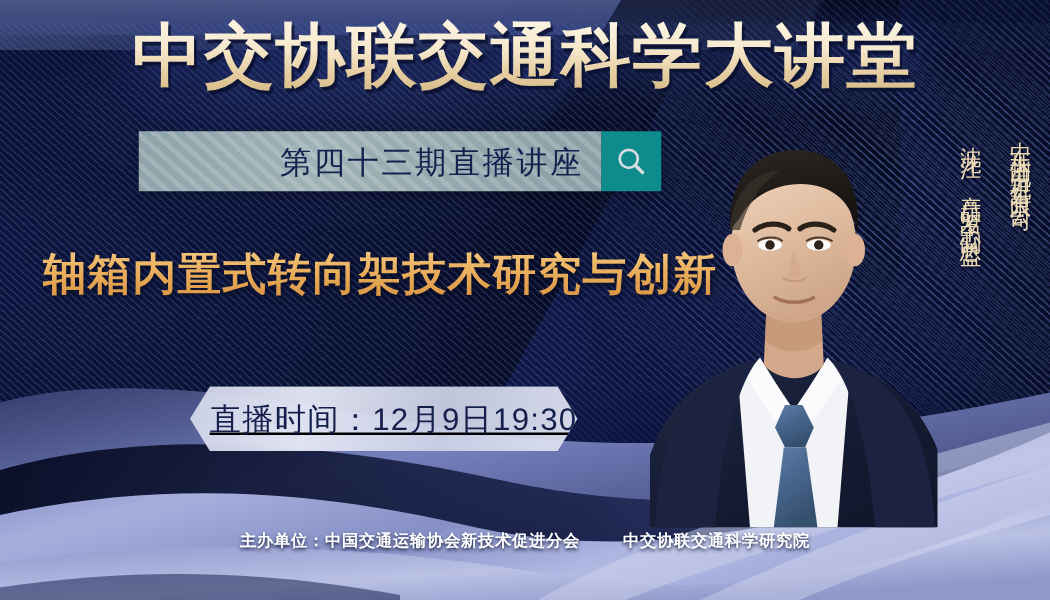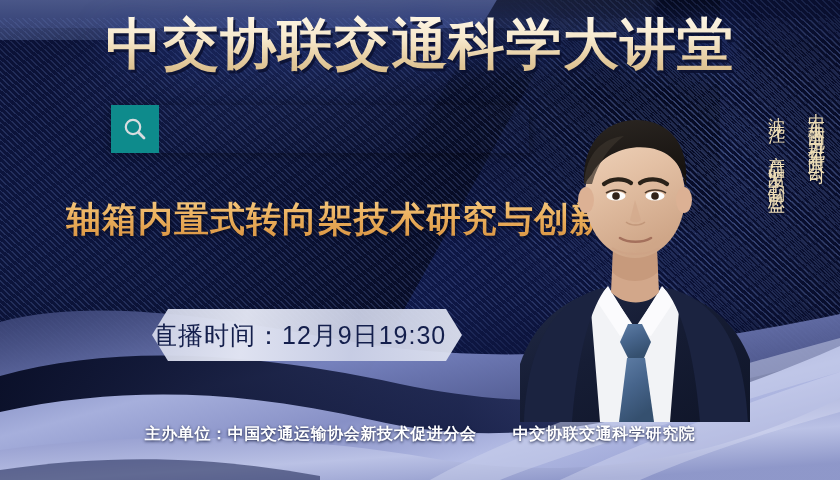--- a/index.html
+++ b/index.html
@@ -113,30 +113,30 @@
 
   
   .topic {
     position:absolute; left:34px; top:196px;
     font-size:35px; font-weight:bold; letter-spacing:1px;
     background:linear-gradient(180deg,#f3c274 0%,#e3a košt 0%,#e8ab56 50%,#d8913c 100%);
     background:linear-gradient(180deg,#f5cb83 0%,#e9ad5b 48%,#d7913f 100%);
     -webkit-background-clip:text; background-clip:text; color:transparent;
     filter:drop-shadow(1px 2px 2px rgba(5,9,30,.9));
     font-family:"Liberation Sans","DejaVu Sans",sans-serif;
-    margin-left:32px;
   }
 
   
   .timechip {
     position:absolute; left:152px; top:309px; width:310px; height:52px;
     background:linear-gradient(100deg, rgba(212,216,234,.93) 0%, rgba(228,231,244,.96) 30%, rgba(205,210,231,.93) 65%, rgba(222,226,240,.95) 100%);
     clip-path:polygon(16px 0, calc(100% - 16px) 0, 100% 50%, calc(100% - 16px) 100%, 16px 100%, 0 50%);
-    display:flex; align-items:center; justify-content:flex-start;
+    display:flex; align-items:center; justify-content:flex-end;
     box-shadow:0 4px 14px rgba(0,0,0,.45);
+    text-decoration:underline;
   }
   .timechip-text {
     font-size:25px; color:#141f4c; letter-spacing:1px; font-weight:500;
     font-family:"Liberation Sans","DejaVu Sans",sans-serif;
   }
 
   
   .vtext {
     position:absolute; top:100px;
     writing-mode:vertical-rl; text-orientation:upright;
@@ -144,21 +144,21 @@
     color:#ecdcb6;
     text-shadow:1px 1px 2px rgba(5,10,35,.9);
     font-family:"Liberation Sans","DejaVu Sans",sans-serif;
   }
   .vtext.company { right:12px; }
   .vtext.person  { right:52px; top:104px; }
 
   
   .footer {
     position:absolute; left:0; top:424px; width:840px; text-align:center;
-    font-size:16px; font-weight:bold; color:#ffffff; letter-spacing:.6px;
+    font-size:13px; font-weight:bold; color:#ffffff; letter-spacing:.6px;
     text-shadow:0 1px 3px rgba(10,18,50,.9);
     font-family:"Liberation Sans","DejaVu Sans",sans-serif;
   }
   .footer .gap { display:inline-block; width:26px; }
 
   
   .portrait { position:absolute; left:520px; top:92px; width:230px; height:330px; }
 </style>
 </head>
 <body>
@@ -210,20 +210,23 @@
     <path d="M0,170 C 150,150 300,156 430,178 C 560,200 700,188 840,118 L840,200 L0,200 Z" fill="url(#silkC)" opacity="0.95"></path>
 
     <path d="M430,200 C 520,150 640,112 840,58 L840,92 C 670,142 560,176 500,200 Z" fill="#ccd2ec" opacity="0.5"></path>
     <path d="M560,200 C 660,154 760,118 840,92 L840,132 C 760,154 690,178 640,200 Z" fill="#e2e6f5" opacity="0.35"></path>
     <path d="M0,190 C 120,172 220,178 320,196 L320,200 L0,200 Z" fill="#1a2350" opacity="0.55"></path>
   </svg>
 
   <div class="headline">中交协联交通科学大讲堂</div>
 
   <div class="subbar">
+    <div class="subbar-body">
+      <span class="subbar-text">第四十三期直播讲座</span>
+    </div>
     <div class="subbar-icon">
       <svg width="26" height="26" viewBox="0 0 26 26">
         <circle cx="11" cy="11" r="7.2" fill="none" stroke="#d7dcdf" stroke-width="2.2"></circle>
         <line x1="16.3" y1="16.3" x2="22" y2="22" stroke="#d7dcdf" stroke-width="2.8" stroke-linecap="round"></line>
       </svg>
     </div>
   </div>
 
   <div class="topic">轴箱内置式转向架技术研究与创新</div>
 

